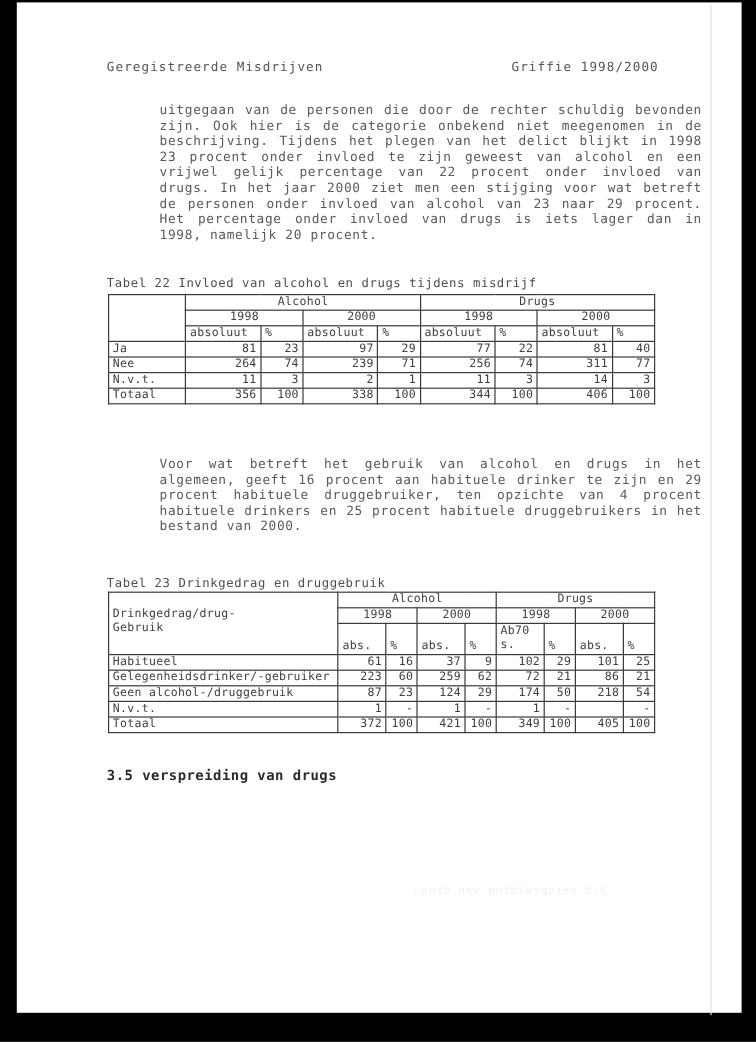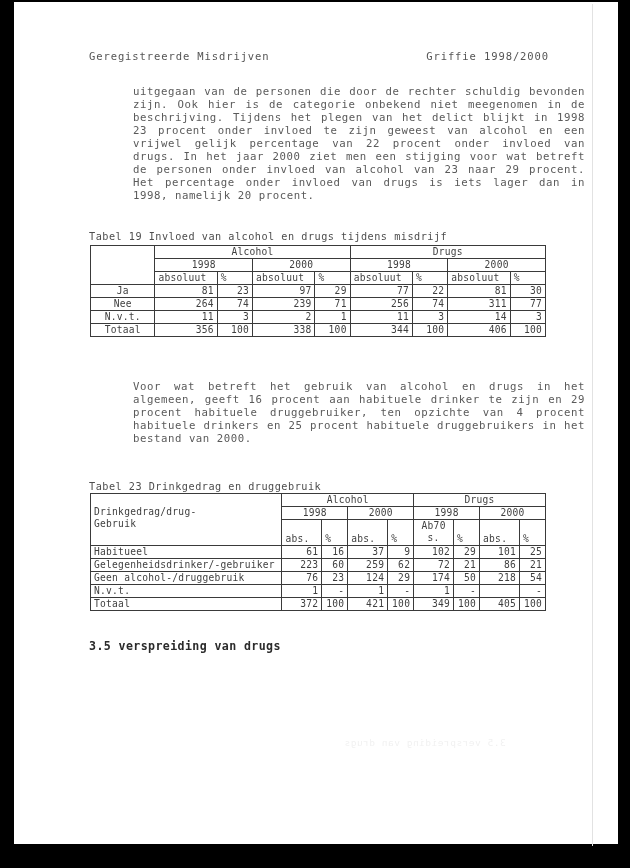--- a/index.html
+++ b/index.html
@@ -119,21 +119,21 @@
   .rgt { text-align: right; }
   .lft { text-align: left; }
 
   
   #table22 {
     left: 76px;
     top: 243px;
     width: 456px;
   }
   #table22 td { height: 13px; }
-  #table22 .rowlabel { width: 64px; text-align: center; }
+  #table22 .rowlabel { width: 64px; }
   #table22 .colabs { width: 62px; }
   #table22 .colpct { width: 35px; }
 
   
   #table23 {
     left: 76px;
     top: 491px;
     width: 456px;
   }
   #table23 .rowlabel { width: 192px; }
@@ -176,21 +176,21 @@
 
   <div class="content">
 
     <div class="runhead">
       <span>Geregistreerde Misdrijven</span>
       <span>Griffie 1998/2000</span>
     </div>
 
     <div class="para" id="para-1">uitgegaan van de personen die door de rechter schuldig bevonden zijn. Ook hier is de categorie onbekend niet meegenomen in de beschrijving. Tijdens het plegen van het delict blijkt in 1998 23 procent onder invloed te zijn geweest van alcohol en een vrijwel gelijk percentage van 22 procent onder invloed van drugs. In het jaar 2000 ziet men een stijging voor wat betreft de personen onder invloed van alcohol van 23 naar 29 procent. Het percentage onder invloed van drugs is iets lager dan in 1998, namelijk 20 procent.</div>
 
-    <div class="tbl-caption" id="cap-22">Tabel 19 Invloed van alcohol en drugs tijdens misdrijf</div>
+    <div class="tbl-caption" id="cap-22">Tabel 22 Invloed van alcohol en drugs tijdens misdrijf</div>
 
     <table class="doc" id="table22">
       <tbody>
         <tr>
           <td class="rowlabel" rowspan="3"></td>
           <td class="ctr" colspan="4">Alcohol</td>
           <td class="ctr" colspan="4">Drugs</td>
         </tr>
         <tr>
           <td class="ctr" colspan="2">1998</td>
@@ -211,21 +211,21 @@
 
         <tr>
           <td class="lft rowlabel">Ja</td>
           <td class="rgt">81</td>
           <td class="rgt">23</td>
           <td class="rgt">97</td>
           <td class="rgt">29</td>
           <td class="rgt">77</td>
           <td class="rgt">22</td>
           <td class="rgt">81</td>
-          <td class="rgt">30</td>
+          <td class="rgt">40</td>
         </tr>
         <tr>
           <td class="lft rowlabel">Nee</td>
           <td class="rgt">264</td>
           <td class="rgt">74</td>
           <td class="rgt">239</td>
           <td class="rgt">71</td>
           <td class="rgt">256</td>
           <td class="rgt">74</td>
           <td class="rgt">311</td>
@@ -274,21 +274,21 @@
           <td class="ctr" colspan="2">1998</td>
           <td class="ctr" colspan="2">2000</td>
           <td class="ctr" colspan="2">1998</td>
           <td class="ctr" colspan="2">2000</td>
         </tr>
         <tr>
           <td class="lft colabs hdr-tall" style="height:26px;vertical-align:bottom;"><span>abs.</span></td>
           <td class="lft colpct hdr-tall" style="height:26px;vertical-align:bottom;"><span>%</span></td>
           <td class="lft colabs hdr-tall" style="height:26px;vertical-align:bottom;"><span>abs.</span></td>
           <td class="lft colpct hdr-tall" style="height:26px;vertical-align:bottom;"><span>%</span></td>
-          <td class="lft colabs hdr-tall stackcell" style="height:26px;text-align:center;margin-left:20px;">
+          <td class="lft colabs hdr-tall stackcell" style="height:26px;text-align:left;margin-left:20px;">
             <div>Ab70</div>
             <div>s.</div>
           </td>
           <td class="lft colpct hdr-tall" style="height:26px;vertical-align:bottom;"><span>%</span></td>
           <td class="lft colabs hdr-tall" style="height:26px;vertical-align:bottom;"><span>abs.</span></td>
           <td class="lft colpct hdr-tall" style="height:26px;vertical-align:bottom;"><span>%</span></td>
         </tr>
 
         <tr>
           <td class="lft rowlabel">Habitueel</td>
@@ -307,21 +307,21 @@
           <td class="rgt">60</td>
           <td class="rgt">259</td>
           <td class="rgt">62</td>
           <td class="rgt">72</td>
           <td class="rgt">21</td>
           <td class="rgt">86</td>
           <td class="rgt">21</td>
         </tr>
         <tr>
           <td class="lft rowlabel">Geen alcohol-/druggebruik</td>
-          <td class="rgt">76</td>
+          <td class="rgt">87</td>
           <td class="rgt">23</td>
           <td class="rgt">124</td>
           <td class="rgt">29</td>
           <td class="rgt">174</td>
           <td class="rgt">50</td>
           <td class="rgt">218</td>
           <td class="rgt">54</td>
         </tr>
         <tr>
           <td class="lft rowlabel">N.v.t.</td>

